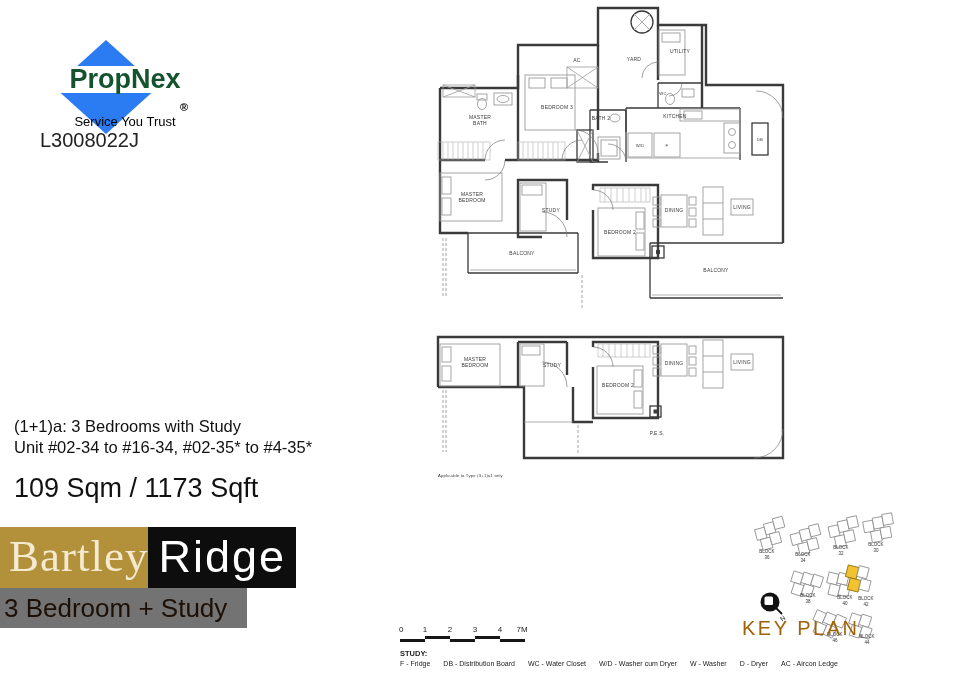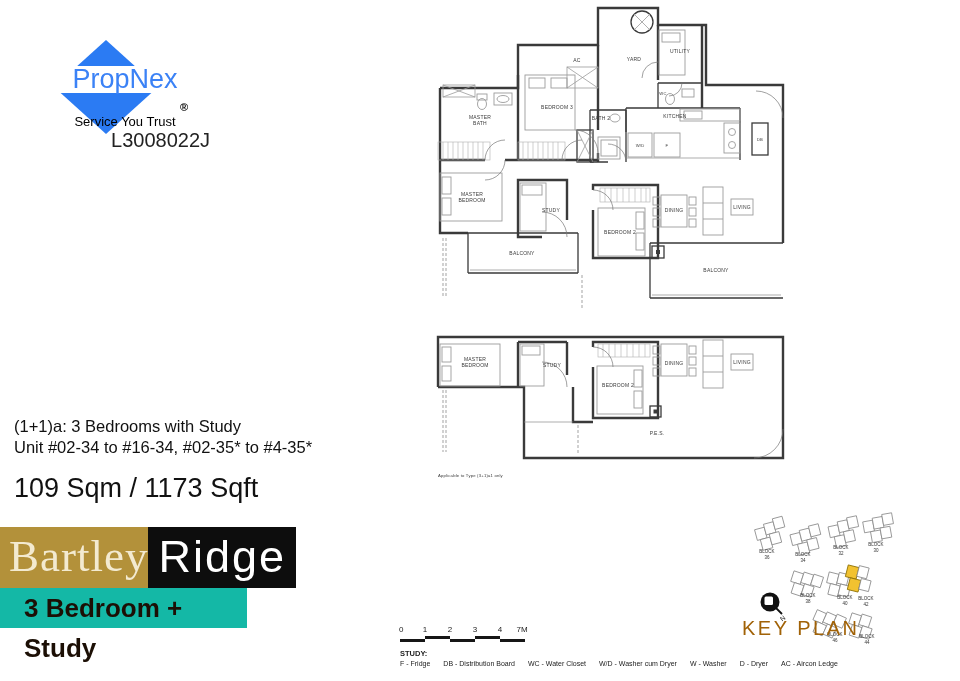--- a/index.html
+++ b/index.html
@@ -4,37 +4,37 @@
 <style>
   html,body{margin:0;padding:0;background:#e8e8e8;}
   .page{position:relative;width:960px;height:681px;background:#ffffff;overflow:hidden;
         font-family:"Liberation Sans", sans-serif;color:#111;}
   
   .propnex{position:absolute;left:40px;top:28px;width:170px;height:130px;}
   .pn-diamond{position:absolute;left:14px;top:12px;width:104px;height:94px;background:#2b7bf3;
               clip-path:polygon(50% 0%,100% 50%,50% 100%,0% 50%);}
   .pn-band{position:absolute;left:0;top:38px;width:170px;height:27px;background:#ffffff;
            display:flex;align-items:center;justify-content:center;}
-  .pn-name{font-weight:normal;font-size:27px;letter-spacing:0;color:#3b82f6;}
+  .pn-name{font-weight:bold;font-size:27px;letter-spacing:0;color:#14532d;}
   .pn-reg{position:absolute;right:22px;top:73px;font-size:11px;font-weight:bold;color:#000;}
   .pn-tag{position:absolute;left:0;top:86px;width:170px;text-align:center;font-weight:normal;font-size:13px;color:#000;}
-  .pn-lic{position:absolute;left:0;top:101px;width:170px;text-align:right;font-size:20px;color:#222;}
+  .pn-lic{position:absolute;left:0;top:101px;width:170px;text-align:left;font-size:20px;color:#222;}
   
   .unit-info{position:absolute;left:14px;top:416px;}
   .unit-info .line{font-size:16.5px;color:#111;line-height:21px;}
   .area-line{position:absolute;left:14px;top:473px;font-size:27px;color:#111;}
   
   .bartley{position:absolute;left:0;top:527px;width:247px;}
   .br-row1{display:flex;align-items:stretch;background:#b3913a;height:61px;}
   .br-left{flex:1;font-family:"Liberation Serif", serif;font-size:45px;line-height:59px;
            color:#f3ead0;padding-left:9px;letter-spacing:1px;}
   .br-right{background:#0d0d0d;color:#ffffff;font-family:Liberation Sans, sans-serif;
             font-size:45px;line-height:59px;padding:0 10px;letter-spacing:2px;}
-  .br-row2{background:#14b8a6;height:40px;line-height:40px;padding-left:24px;
-           font-size:26px;font-weight:bold;color:#1c0f05;}
+  .br-row2{background:#737373;height:40px;line-height:40px;padding-left:4px;
+           font-size:26px;font-weight:normal;color:#1c0f05;}
   
   svg.plan{position:absolute;}
   .plan text{font:5px "Liberation Sans", sans-serif;fill:#3a3a3a;text-anchor:middle;letter-spacing:0.2px;}
   .plan text.t4{font-size:4.2px;}
   .plan .w2{stroke:#3a3a3a;stroke-width:2.4;fill:none;}
   .plan .w1{stroke:#3a3a3a;stroke-width:1.3;fill:none;}
   .plan .thin{stroke:#8a8a8a;stroke-width:0.7;fill:none;}
   .plan .f{stroke:#9b9b9b;stroke-width:0.9;fill:none;}
   .plan .door{stroke:#777;stroke-width:0.7;fill:none;}
   .plan .dash{stroke:#999;stroke-width:0.9;fill:none;stroke-dasharray:3 2;}

